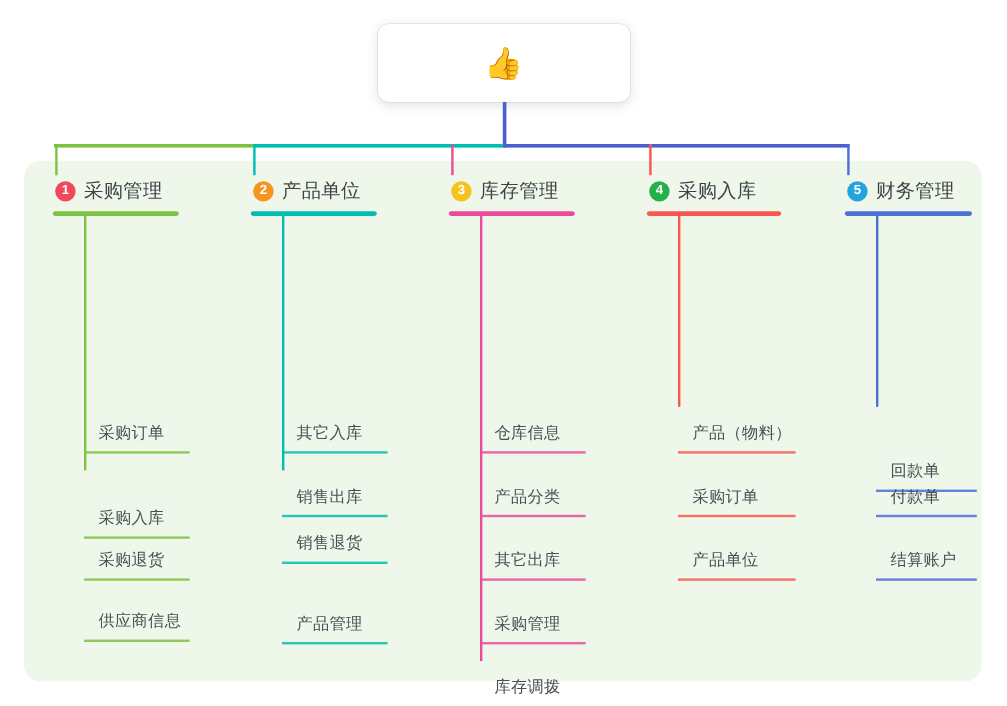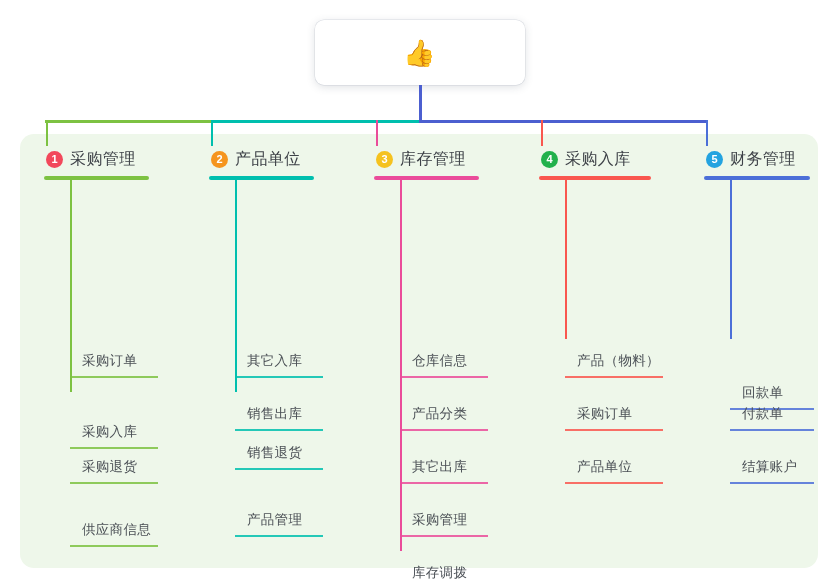--- a/index.html
+++ b/index.html
@@ -105,21 +105,21 @@
           <div class="leaf-rule" style="width: 88px; background: rgb(125, 194, 66); opacity: 0.85;"></div>
         </div>
         <div class="leaf" style="top: 275px; width: 88px; height: 28px;">
           <span class="leaf-label">采购入库</span>
           <div class="leaf-rule" style="width: 88px; background: rgb(125, 194, 66); opacity: 0.85;"></div>
         </div>
         <div class="leaf" style="top: 310px; width: 88px; height: 28px; text-decoration: underline;">
           <span class="leaf-label">采购退货</span>
           <div class="leaf-rule" style="width: 88px; background: rgb(125, 194, 66); opacity: 0.85;"></div>
         </div>
-        <div class="leaf" style="top: 373px; width: 88px; height: 28px;">
+        <div class="leaf" style="top: 361px; width: 88px; height: 28px;">
           <span class="leaf-label">供应商信息</span>
           <div class="leaf-rule" style="width: 88px; background: rgb(125, 194, 66); opacity: 0.85;"></div>
         </div>
       </div>
       <div class="col" style="left: 209px;">
         <div class="col-head">
           <span class="badge" style="background: rgb(245, 149, 30);">2</span>
           <span class="col-title">产品单位</span>
         </div>
         <div class="col-rule" style="width: 105px; background: rgb(0, 191, 174);"></div>

